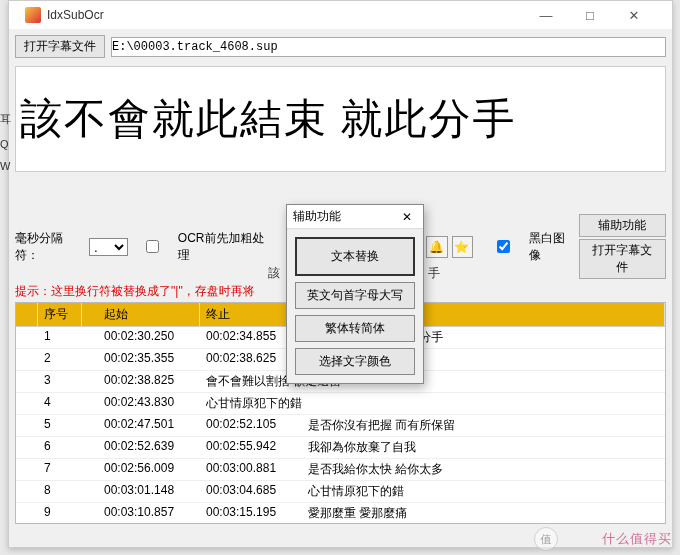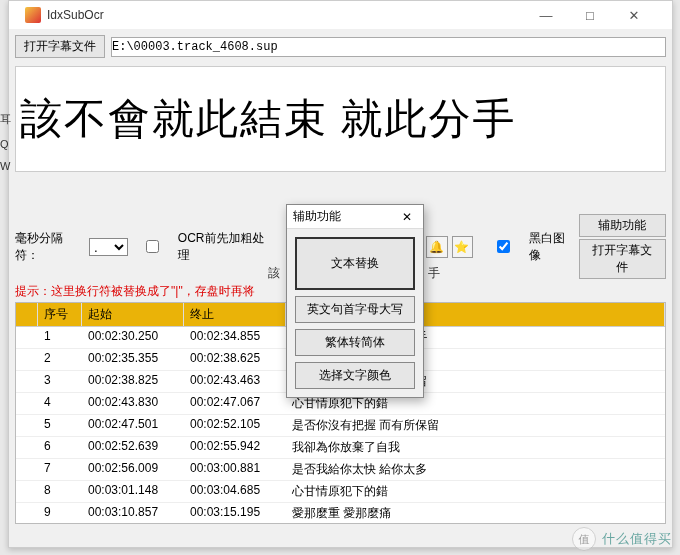--- a/index.html
+++ b/index.html
@@ -21,37 +21,37 @@
 .iconbtn { width: 22px; height: 22px; border: 1px solid #999; background: #f4f4f4; display: flex; align-items: center; justify-content: center; }
 .bell { color: #d4a030; }
 .star { color: #e6b800; }
 .sidebtns { display: flex; flex-direction: column; gap: 2px; margin-left: auto; }
 .hint { color: #d00; font-size: 12px; margin: 4px 0 2px; }
 .grid { border: 1px solid #bbb; background: #fff; font-size: 12px; height: 222px; overflow: hidden; }
 .ghead { display: flex; background: #eab308; border-bottom: 1px solid #ccc; }
 .gh { padding: 3px 6px; border-right: 1px solid #ddd; font-weight: normal; }
 .c0 { width: 22px; }
 .c1 { width: 44px; }
-.c2 { width: 102px; }
+.c2 { width: 102px; margin-left: 16px; }
 .c3 { width: 102px; }
 .c4 { flex: 1; }
 .gr { display: flex; border-bottom: 1px solid #eee; }
 .gc { padding: 2px 6px; white-space: nowrap; overflow: hidden; }
 .cropbar { position: absolute; left: 0; top: 112px; width: 8px; height: 60px; display: flex; flex-direction: column; justify-content: space-between; font-size: 11px; color: #333; }
 .dialog { position: absolute; left: 286px; top: 204px; width: 138px; background: #f0f0f0; border: 1px solid #888; box-shadow: 2px 4px 10px rgba(0,0,0,.3); z-index: 10; }
 .dlg-title { background: #fff; height: 24px; display: flex; align-items: center; padding: 0 6px; font-size: 12px; border-bottom: 1px solid #ddd; }
 .dlg-title .x { margin-left: auto; width: 20px; text-align: center; cursor: pointer; }
 .dlg-body { padding: 8px; display: flex; flex-direction: column; gap: 6px; }
 .dlg-btn { background: #e6e6e6; border: 1px solid #888; padding: 4px 0; font-size: 12px; text-align: center; cursor: pointer; }
-.dlg-btn.primary { border: 2px solid #333; padding: 16px 0; }
+.dlg-btn.primary { border: 2px solid #333; padding: 9px 0; }
 .behind-text { position: absolute; left: 268px; top: 265px; font-size: 12px; color: #333; }
 .behind-text2 { position: absolute; left: 428px; top: 265px; font-size: 12px; color: #333; }
 .watermark { position: absolute; right: 8px; bottom: 4px; display: flex; align-items: center; gap: 6px; opacity: .6; }
 .watermark .circ { width: 24px; height: 24px; border-radius: 50%; background: rgba(255,255,255,.8); border: 1px solid #bbb; display: flex; align-items: center; justify-content: center; font-size: 11px; color: #666; }
-.watermark .t { font-size: 13px; color: #0f766e; letter-spacing: 1px; }
+.watermark .t { font-size: 13px; color: #be185d; letter-spacing: 1px; margin-left: 38px; }
 </style>
 </head>
 <body>
 
 <div class="window">
   <div class="titlebar">
     <div class="ico"></div>
     <span>IdxSubOcr</span>
     <div class="spacer"></div>
     <div class="winbtn">—</div>
@@ -111,28 +111,26 @@
             <div class="gc c0"></div>
             <div class="gc c1">2</div>
             <div class="gc c2">00:02:35.355</div>
             <div class="gc c3">00:02:38.625</div>
             <div class="gc c4">愛卻分明還沒到盡頭</div>
           </div>
           <div class="gr">
             <div class="gc c0"></div>
             <div class="gc c1">3</div>
             <div class="gc c2">00:02:38.825</div>
-            <div class="gc c3">00:02:43.463</div>
             <div class="gc c4">會不會難以割捨 欲走還留</div>
           </div>
           <div class="gr">
             <div class="gc c0"></div>
             <div class="gc c1">4</div>
             <div class="gc c2">00:02:43.830</div>
-            <div class="gc c3">00:02:47.067</div>
             <div class="gc c4">心甘情原犯下的錯</div>
           </div>
           <div class="gr">
             <div class="gc c0"></div>
             <div class="gc c1">5</div>
             <div class="gc c2">00:02:47.501</div>
             <div class="gc c3">00:02:52.105</div>
             <div class="gc c4">是否你沒有把握 而有所保留</div>
           </div>
           <div class="gr">

